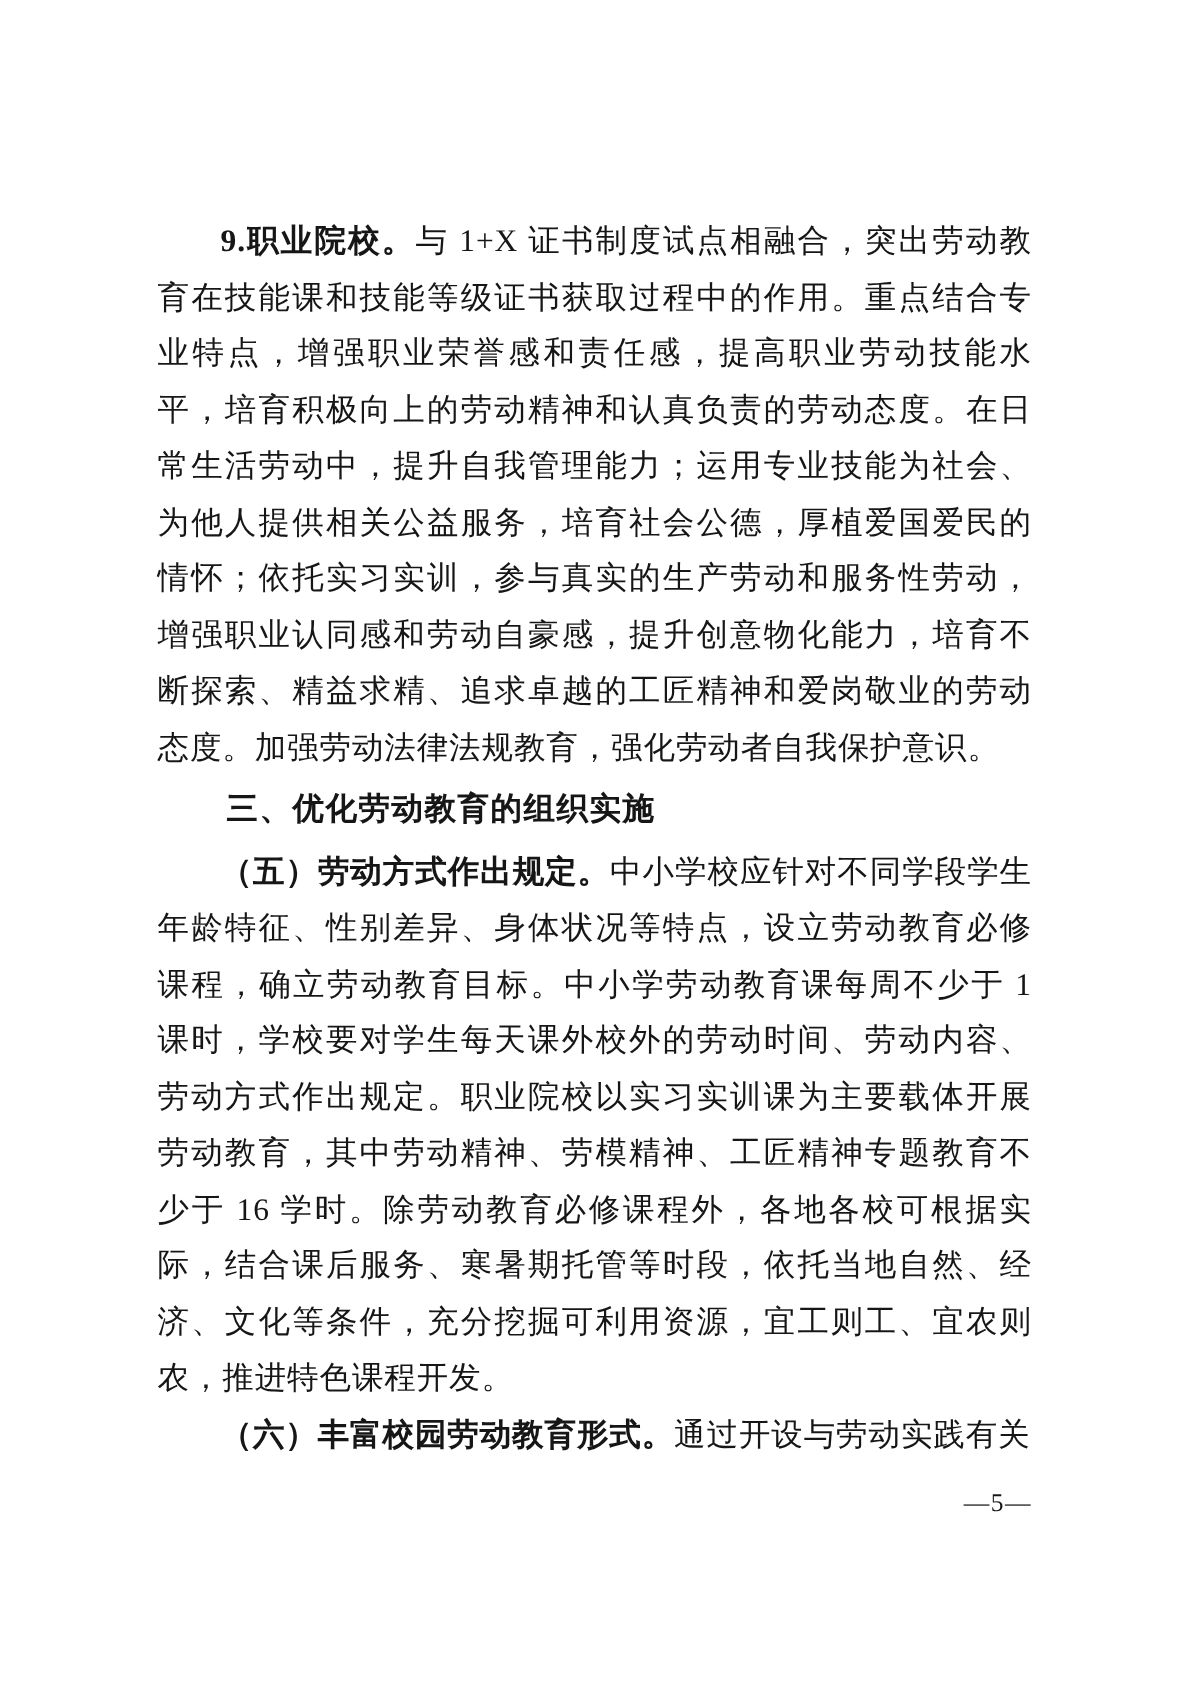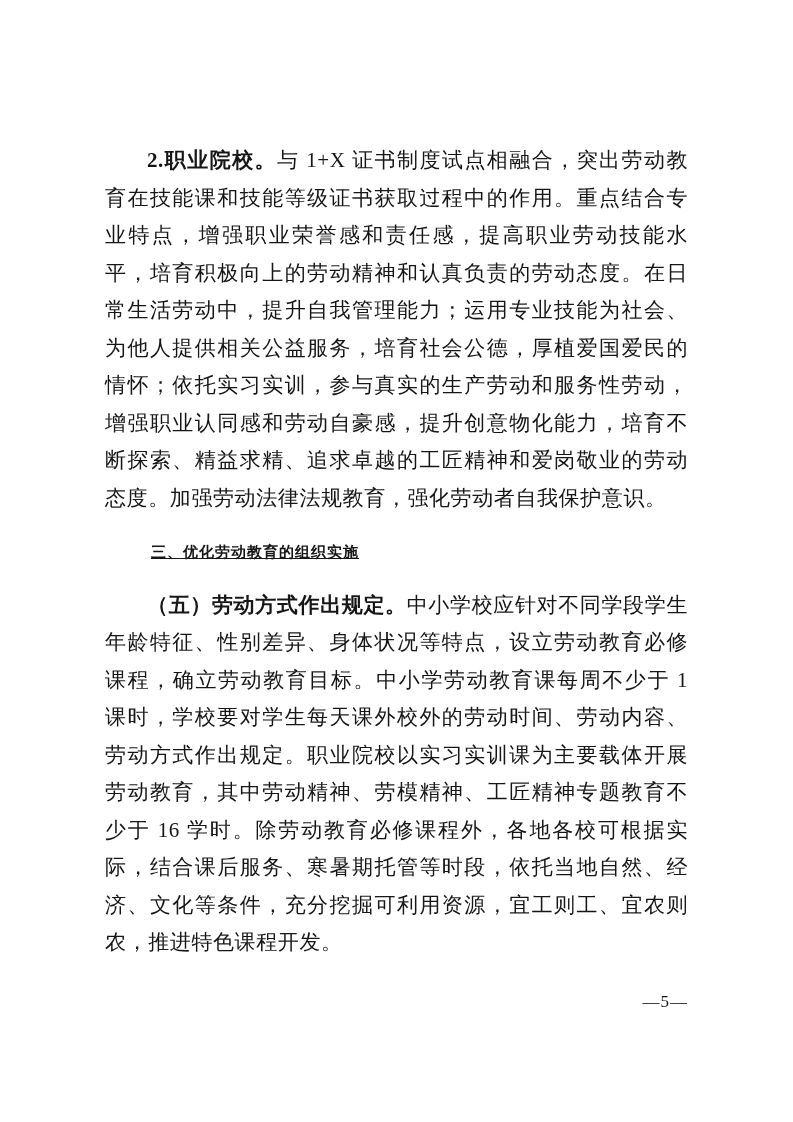--- a/index.html
+++ b/index.html
@@ -28,48 +28,48 @@
     line-height: 37.5px;
     letter-spacing: 0.6px;
     text-align: justify;
     text-indent: 2em;
     font-family: "Liberation Serif", "DejaVu Serif", serif;
   }
   p.body-para .lead {
     font-weight: 700;
   }
   p.section-heading {
-    margin: 16px;
-    font-size: 15px;
+    margin: 4px;
+    font-size: 21px;
     line-height: 37.5px;
     letter-spacing: 1px;
     text-indent: 2em;
     font-weight: 700;
     font-family: "Liberation Sans", "DejaVu Sans", sans-serif;
-    text-decoration: underline;
   }
   .page-number {
     position: absolute;
     top: 992px;
     right: 105px;
     font-size: 17px;
     letter-spacing: 1px;
     color: #161616;
     font-family: "Liberation Serif", "DejaVu Serif", serif;
   }
 </style>
 </head>
 <body>
 
 <div class="page">
   <div class="content">
 
-    <p class="body-para"><span class="lead">2.职业院校。</span><span>与 1+X 证书制度试点相融合，突出劳动教育在技能课和技能等级证书获取过程中的作用。重点结合专业特点，增强职业荣誉感和责任感，提高职业劳动技能水平，培育积极向上的劳动精神和认真负责的劳动态度。在日常生活劳动中，提升自我管理能力；运用专业技能为社会、为他人提供相关公益服务，培育社会公德，厚植爱国爱民的情怀；依托实习实训，参与真实的生产劳动和服务性劳动，增强职业认同感和劳动自豪感，提升创意物化能力，培育不断探索、精益求精、追求卓越的工匠精神和爱岗敬业的劳动态度。加强劳动法律法规教育，强化劳动者自我保护意识。</span></p>
+    <p class="body-para"><span class="lead">9.职业院校。</span><span>与 1+X 证书制度试点相融合，突出劳动教育在技能课和技能等级证书获取过程中的作用。重点结合专业特点，增强职业荣誉感和责任感，提高职业劳动技能水平，培育积极向上的劳动精神和认真负责的劳动态度。在日常生活劳动中，提升自我管理能力；运用专业技能为社会、为他人提供相关公益服务，培育社会公德，厚植爱国爱民的情怀；依托实习实训，参与真实的生产劳动和服务性劳动，增强职业认同感和劳动自豪感，提升创意物化能力，培育不断探索、精益求精、追求卓越的工匠精神和爱岗敬业的劳动态度。加强劳动法律法规教育，强化劳动者自我保护意识。</span></p>
 
     <p class="section-heading">三、优化劳动教育的组织实施</p>
 
     <p class="body-para"><span class="lead">（五）劳动方式作出规定。</span><span>中小学校应针对不同学段学生年龄特征、性别差异、身体状况等特点，设立劳动教育必修课程，确立劳动教育目标。中小学劳动教育课每周不少于 1 课时，学校要对学生每天课外校外的劳动时间、劳动内容、劳动方式作出规定。职业院校以实习实训课为主要载体开展劳动教育，其中劳动精神、劳模精神、工匠精神专题教育不少于 16 学时。除劳动教育必修课程外，各地各校可根据实际，结合课后服务、寒暑期托管等时段，依托当地自然、经济、文化等条件，充分挖掘可利用资源，宜工则工、宜农则农，推进特色课程开发。</span></p>
 
+    <p class="body-para"><span class="lead">（六）丰富校园劳动教育形式。</span><span>通过开设与劳动实践有关</span></p>
 
   </div>
 
   <div class="page-number">—5—</div>
 </div>
 
 </body></html>

